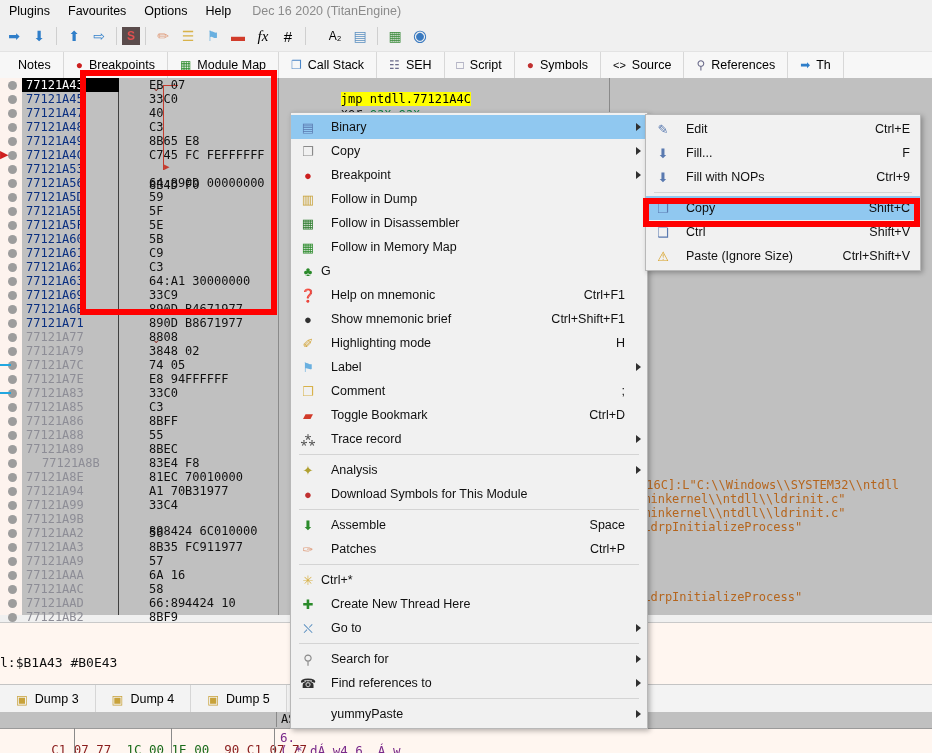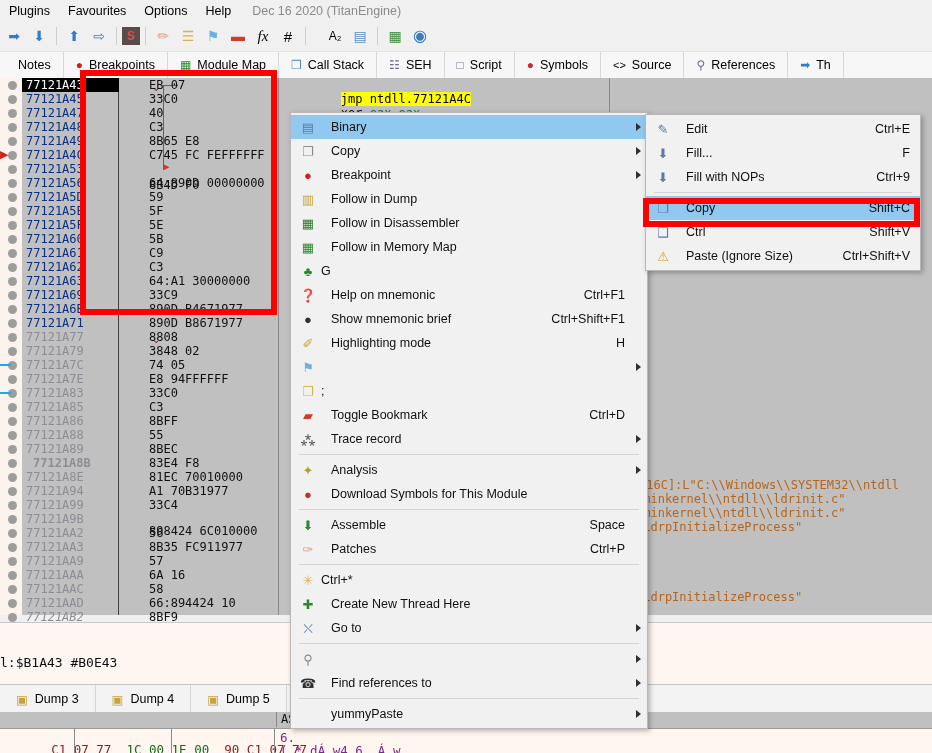--- a/index.html
+++ b/index.html
@@ -274,32 +274,32 @@
         <div class="row addr" style="position: absolute; top: 238px; left: 0px; width: 96px;">77121A71</div>
         <div class="row addr dim" style="position: absolute; top: 252px; left: 0px; width: 96px;">77121A77</div>
         <div class="row addr dim" style="position: absolute; top: 266px; left: 0px; width: 96px;">77121A79</div>
         <div class="row addr dim" style="position: absolute; top: 280px; left: 0px; width: 96px;">77121A7C</div>
         <div class="row addr dim" style="position: absolute; top: 294px; left: 0px; width: 96px;">77121A7E</div>
         <div class="row addr dim" style="position: absolute; top: 308px; left: 0px; width: 96px;">77121A83</div>
         <div class="row addr dim" style="position: absolute; top: 322px; left: 0px; width: 96px;">77121A85</div>
         <div class="row addr dim" style="position: absolute; top: 336px; left: 0px; width: 96px;">77121A86</div>
         <div class="row addr dim" style="position: absolute; top: 350px; left: 0px; width: 96px;">77121A88</div>
         <div class="row addr dim" style="position: absolute; top: 364px; left: 0px; width: 96px;">77121A89</div>
-        <div class="row addr dim" style="position: absolute; top: 378px; left: 7px; width: 96px; font-weight: bold;">77121A8B</div>
+        <div class="row addr dim" style="position: absolute; top: 378px; left: 16px; width: 96px;">77121A8B</div>
         <div class="row addr dim" style="position: absolute; top: 392px; left: 0px; width: 96px;">77121A8E</div>
         <div class="row addr dim" style="position: absolute; top: 406px; left: 0px; width: 96px;">77121A94</div>
         <div class="row addr dim" style="position: absolute; top: 420px; left: 0px; width: 96px;">77121A99</div>
         <div class="row addr dim" style="position: absolute; top: 434px; left: 0px; width: 96px;">77121A9B</div>
         <div class="row addr dim" style="position: absolute; top: 448px; left: 0px; width: 96px;">77121AA2</div>
         <div class="row addr dim" style="position: absolute; top: 462px; left: 0px; width: 96px;">77121AA3</div>
         <div class="row addr dim" style="position: absolute; top: 476px; left: 0px; width: 96px;">77121AA9</div>
         <div class="row addr dim" style="position: absolute; top: 490px; left: 0px; width: 96px;">77121AAA</div>
         <div class="row addr dim" style="position: absolute; top: 504px; left: 0px; width: 96px;">77121AAC</div>
         <div class="row addr dim" style="position: absolute; top: 518px; left: 0px; width: 96px;">77121AAD</div>
-        <div class="row addr dim" style="position: absolute; top: 532px; left: 0px; width: 96px; font-style: italic;">77121AB2</div>
+        <div class="row addr dim" style="position: absolute; top: 532px; left: 0px; width: 96px;">77121AB2</div>
         <div class="row addr dim" style="position: absolute; top: 546px; left: 0px; width: 96px;">77121AB4</div>
         <div class="row addr dim" style="position: absolute; top: 560px; left: 0px; width: 96px;">77121AB6</div>
       </div>
 
     <div class="hexcol" id="hexcol">
       <div class="jchev">⌄</div>
       <div class="jarrow"></div>
       <div class="jhead">▸</div>
       <div class="jchev2">⌄</div>
     <div class="row hex" style="position: absolute; top: 0px; left: 0px;">EB 07</div>
@@ -459,25 +459,27 @@
         <span class="lb">Show mnemonic brief</span>
         <span class="sc">Ctrl+Shift+F1</span>
       </div>
       <div class="cmi">
         <span class="ic" style="color: rgb(208, 160, 48);">✐</span>
         <span class="lb">Highlighting mode</span>
         <span class="sc">H</span>
       </div>
       <div class="cmi">
         <span class="ic" style="color: rgb(106, 176, 224);">⚑</span>
+        <span class="lb">Label</span>
         <span class="sc"></span>
         <span class="ar"></span>
       </div>
       <div class="cmi">
         <span class="ic" style="color: rgb(216, 178, 74);">❐</span>
+        <span class="lb">Comment</span>
         <span class="sc">;</span>
       </div>
       <div class="cmi">
         <span class="ic" style="color: rgb(209, 59, 42);">▰</span>
         <span class="lb">Toggle Bookmark</span>
         <span class="sc">Ctrl+D</span>
       </div>
       <div class="cmi">
         <span class="ic" style="color: rgb(80, 80, 80);">⁂</span>
         <span class="lb">Trace record</span>
@@ -519,20 +521,21 @@
       </div>
       <div class="cmi">
         <span class="ic" style="color: rgb(90, 143, 192);">⛌</span>
         <span class="lb">Go to</span>
         <span class="sc"></span>
         <span class="ar"></span>
       </div>
       <div class="cmsep"></div>
       <div class="cmi">
         <span class="ic" style="color: rgb(138, 138, 138);">⚲</span>
+        <span class="lb">Search for</span>
         <span class="sc"></span>
         <span class="ar"></span>
       </div>
       <div class="cmi">
         <span class="ic" style="color: rgb(48, 48, 48);">☎</span>
         <span class="lb">Find references to</span>
         <span class="sc"></span>
         <span class="ar"></span>
       </div>
       <div class="cmsep"></div>

